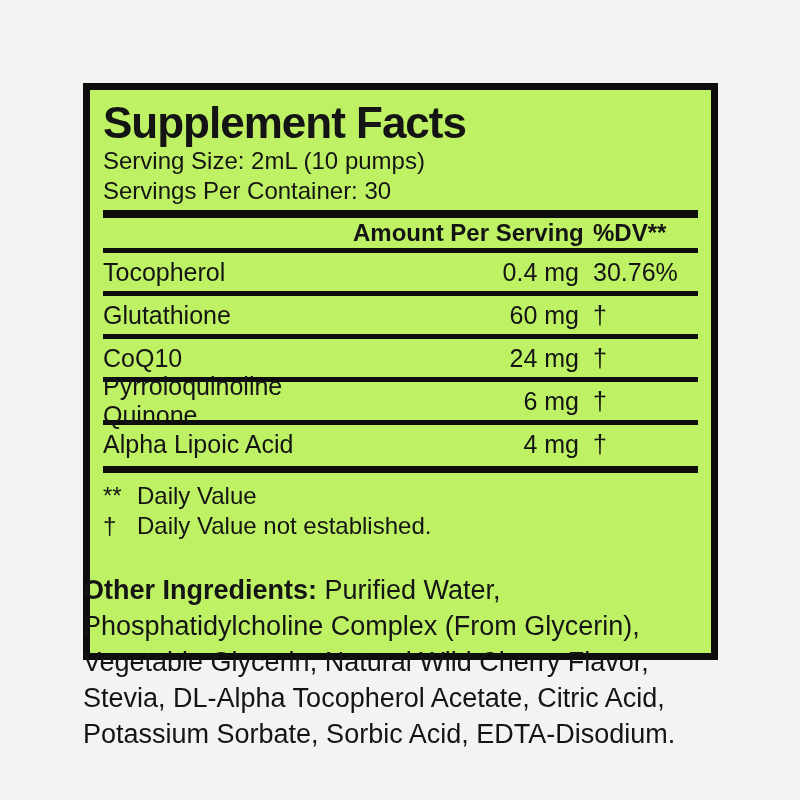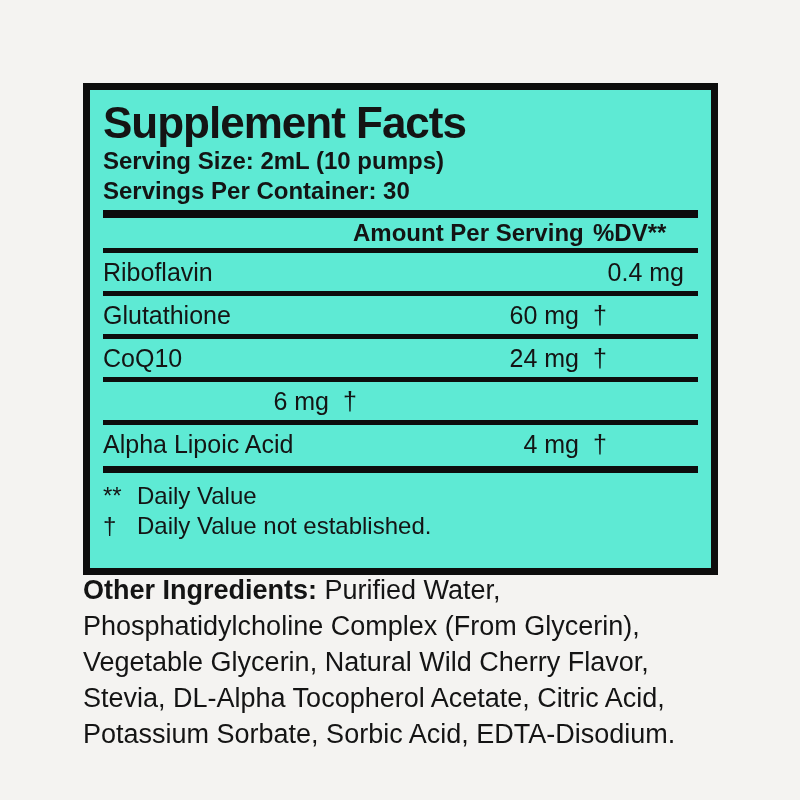--- a/index.html
+++ b/index.html
@@ -9,36 +9,35 @@
     background: #f4f3f1;
     color: #141414;
     position: relative;
     overflow: hidden;
   }
   .facts-panel {
     position: absolute;
     left: 83px;
     top: 83px;
     width: 635px;
-    height: 492px;
+    height: 577px;
     border: 7px solid #0d0d0d;
-    background: #5eead4;
+    background: #bef264;
     padding: 10px 13px 0 13px;
   }
   .panel-title {
     font-size: 44px;
     font-weight: bold;
     letter-spacing: -1px;
     line-height: 46px;
     white-space: nowrap;
   }
   .serving-line {
     font-size: 24px;
     line-height: 30px;
-    font-weight: bold;
   }
   .bar { background: #0d0d0d; width: 100%; }
   .bar-thick { height: 8px; margin-top: 4px; }
   .bar-med { height: 5px; }
   .bar-foot { height: 7px; margin-top: 3px; }
   .tbl-row {
     display: flex;
     align-items: center;
   }
   .tbl-header { height: 30px; font-weight: bold; font-size: 24px; }
@@ -76,40 +75,42 @@
 
   <div class="tbl-row tbl-header">
     <div class="col-name"></div>
     <div class="col-amount">Amount Per Serving</div>
     <div class="col-dv">%DV**</div>
   </div>
 
   <div class="bar bar-med"></div>
 
   <div class="tbl-row nutrient-row">
-    <div class="col-name">Riboflavin</div>
+    <div class="col-name">Tocopherol</div>
     <div class="col-amount">0.4 mg</div>
+    <div class="col-dv">30.76%</div>
   </div>
   <div class="row-sep"></div>
 
   <div class="tbl-row nutrient-row">
     <div class="col-name">Glutathione</div>
     <div class="col-amount">60 mg</div>
     <div class="col-dv">†</div>
   </div>
   <div class="row-sep"></div>
 
   <div class="tbl-row nutrient-row">
     <div class="col-name">CoQ10</div>
     <div class="col-amount">24 mg</div>
     <div class="col-dv">†</div>
   </div>
   <div class="row-sep"></div>
 
   <div class="tbl-row nutrient-row">
+    <div class="col-name">Pyrroloquinoline Quinone</div>
     <div class="col-amount">6 mg</div>
     <div class="col-dv">†</div>
   </div>
   <div class="row-sep"></div>
 
   <div class="tbl-row nutrient-row">
     <div class="col-name">Alpha Lipoic Acid</div>
     <div class="col-amount">4 mg</div>
     <div class="col-dv">†</div>
   </div>

